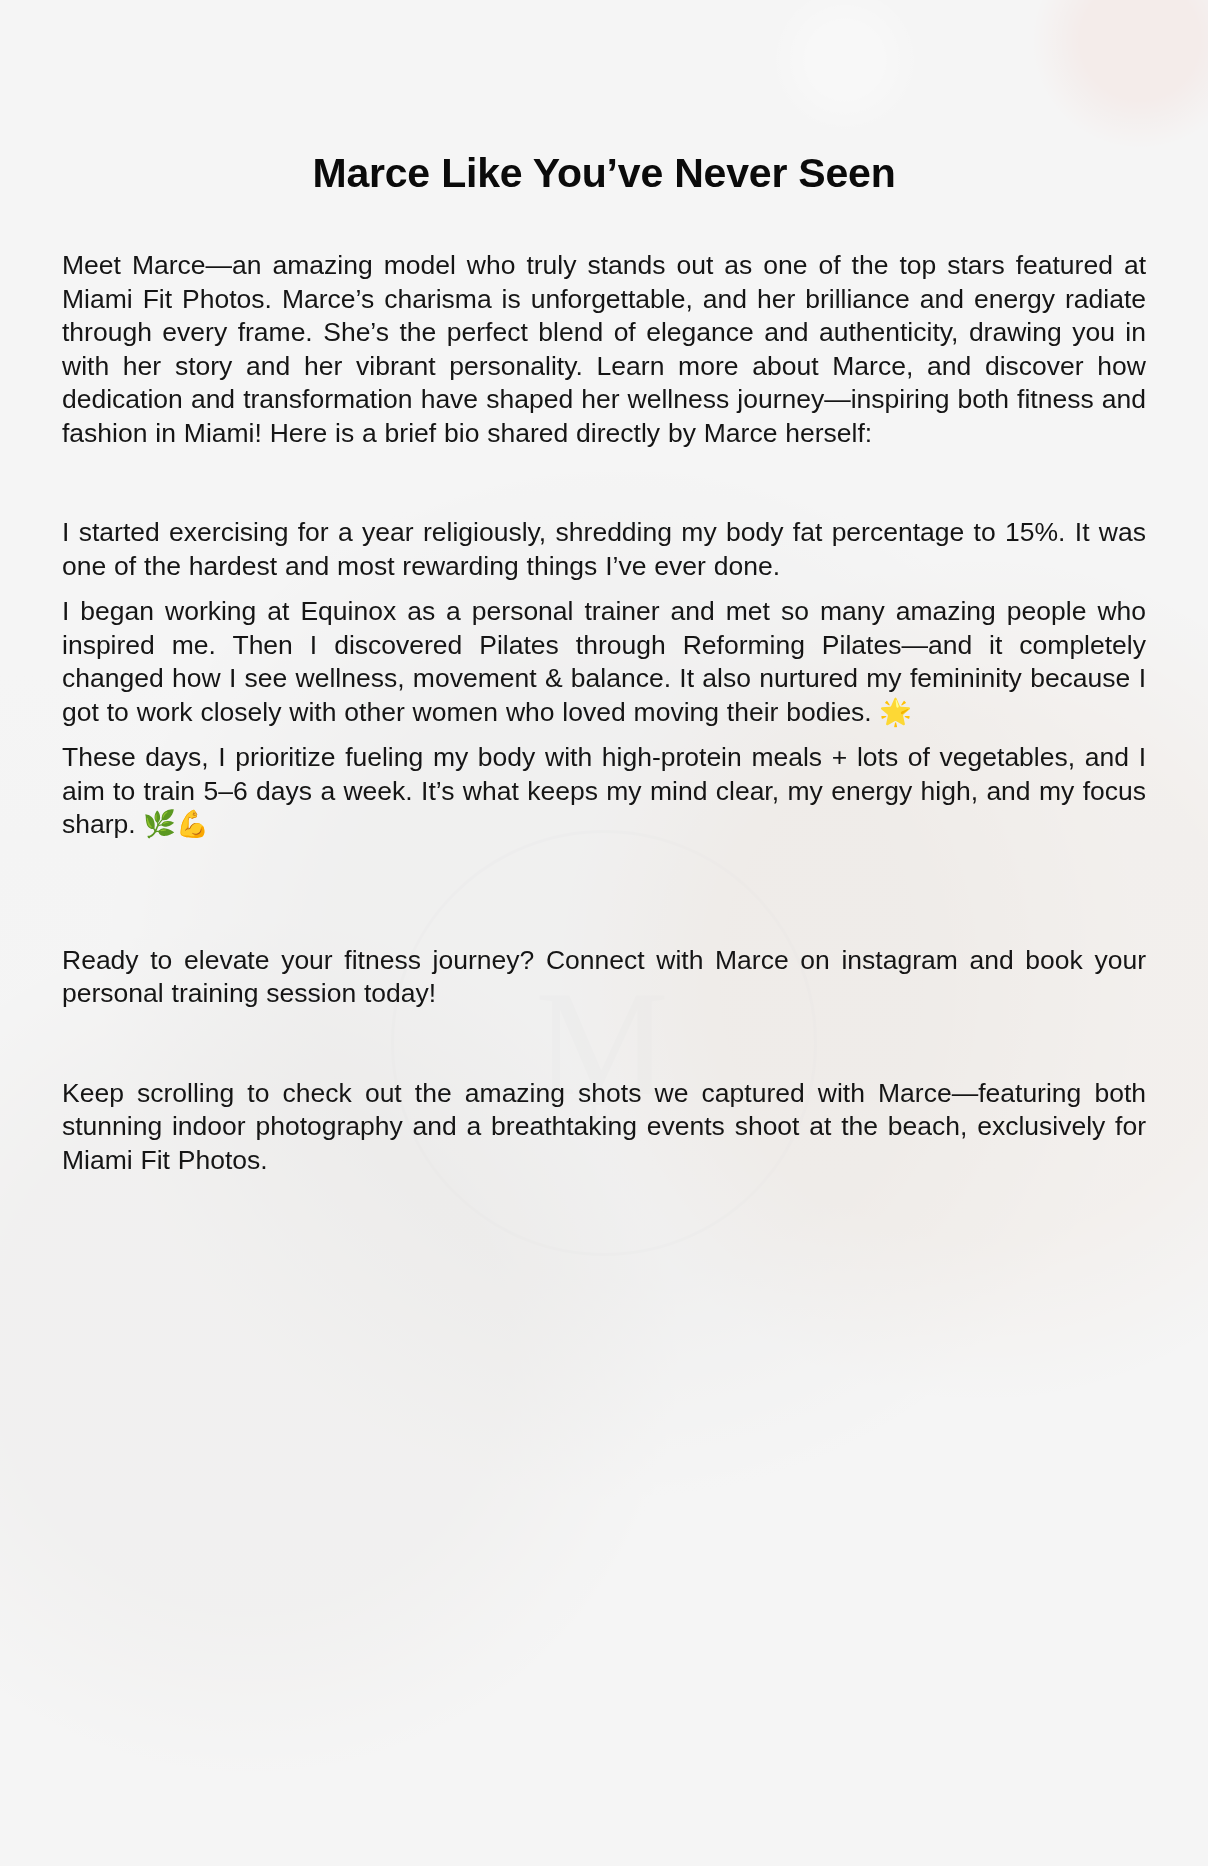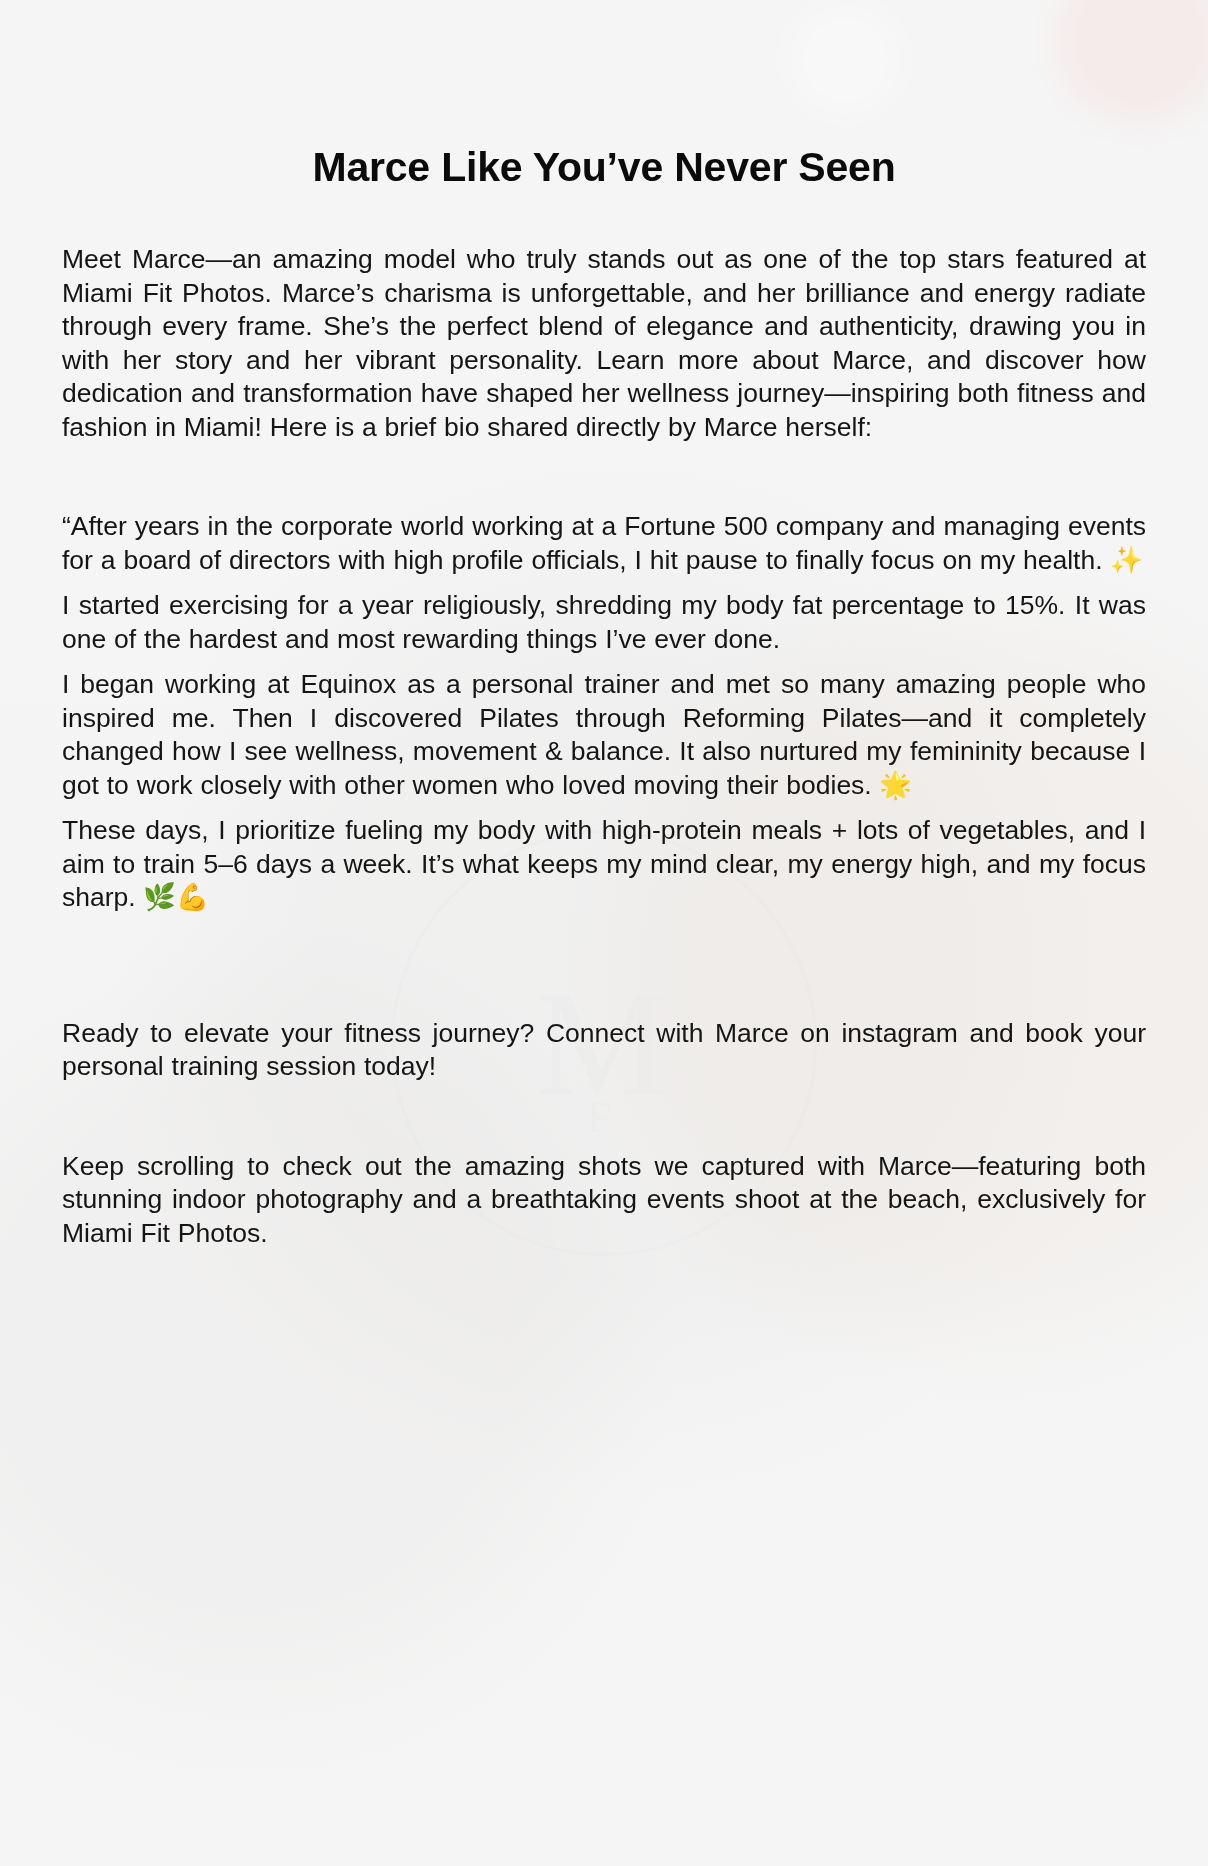--- a/index.html
+++ b/index.html
@@ -63,21 +63,21 @@
     pointer-events: none;
   }
 
   .content {
     position: relative;
     padding: 0 50px;
     box-sizing: border-box;
   }
 
   h1.title {
-    margin: 4px;
+    margin: 10px;
     padding-top: 140px;
     text-align: center;
     font-size: 41px;
     font-weight: bold;
     color: #0b0b0b;
     letter-spacing: -0.2px;
   }
 
   p.para {
     margin: 12px;
@@ -108,21 +108,20 @@
 
   <div class="content">
 
     <h1 class="title">Marce Like You’ve Never Seen</h1>
 
     <p class="para first-para">Meet Marce—an amazing model who truly stands out as one of the top stars featured at Miami Fit Photos. Marce’s charisma is unforgettable, and her brilliance and energy radiate through every frame. She’s the perfect blend of elegance and authenticity, drawing you in with her story and her vibrant personality. Learn more about Marce, and discover how dedication and transformation have shaped her wellness journey—inspiring both fitness and fashion in Miami! Here is a brief bio shared directly by Marce herself:</p>
 
     <div class="block-gap-lg"></div>
 
     <div class="quote-block">
-      <p class="para">“After years in the corporate world working at a Fortune 500 company and managing events for a board of directors with high profile officials, I hit pause to finally focus on my health. ✨</p>
       <p class="para"> I started exercising for a year religiously, shredding my body fat percentage to 15%. It was one of the hardest and most rewarding things I’ve ever done.</p>
       <p class="para"> I began working at Equinox as a personal trainer and met so many amazing people who inspired me. Then I discovered Pilates through Reforming Pilates—and it completely changed how I see wellness, movement &amp; balance. It also nurtured my femininity because I got to work closely with other women who loved moving their bodies. 🌟</p>
       <p class="para"> These days, I prioritize fueling my body with high-protein meals + lots of vegetables, and I aim to train 5–6 days a week. It’s what keeps my mind clear, my energy high, and my focus sharp. 🌿💪</p>
       <div class="block-gap-md"></div>
     </div>
 
     <div class="block-gap-lg"></div>
 
     <p class="para">Ready to elevate your fitness journey? Connect with Marce on instagram and book your personal training session today!</p>
 

